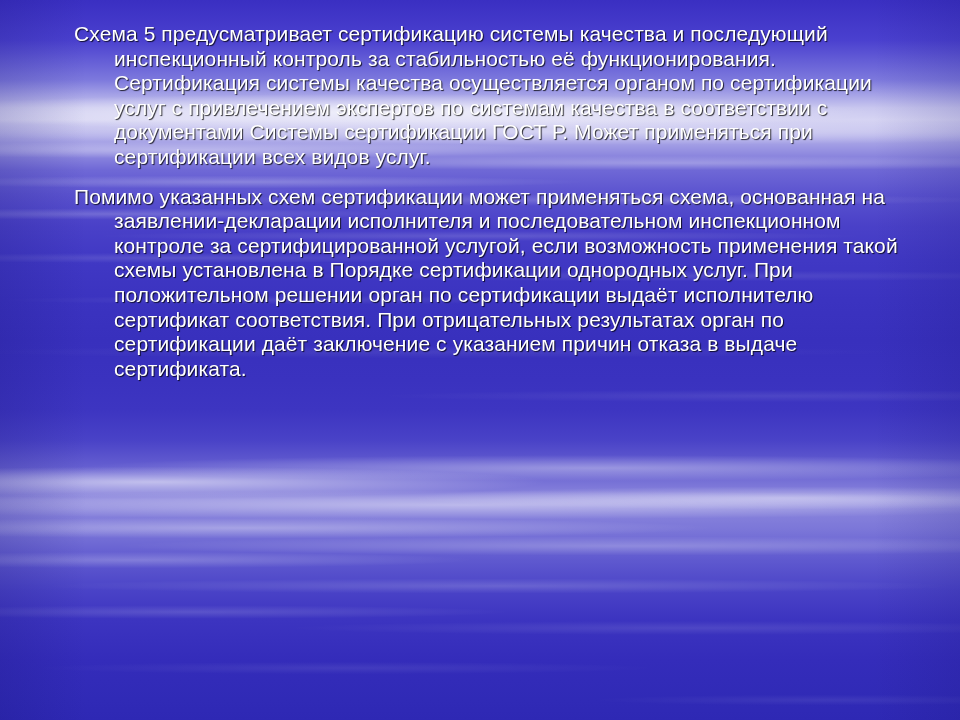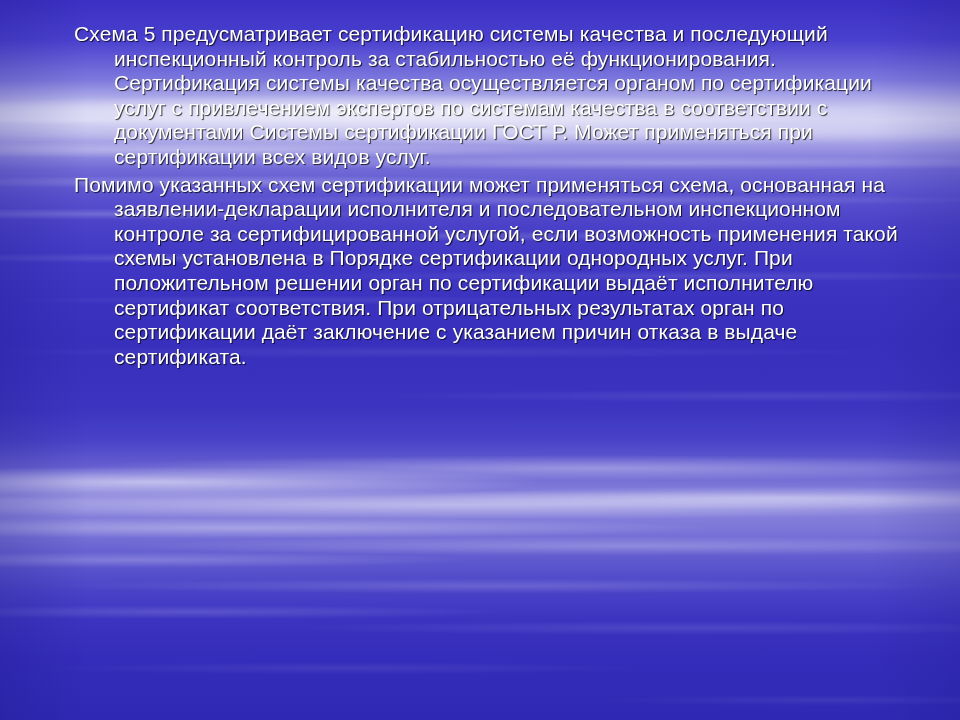--- a/index.html
+++ b/index.html
@@ -114,21 +114,21 @@
     line-height: 24.6px;
     letter-spacing: 0.1px;
     text-shadow: 1px 1px 1px rgba(0,0,0,0.80);
     padding-left: 40px;
     text-indent: -40px;
     margin: 0;
     white-space: pre-wrap;
   }
 
   .para + .para {
-    margin-top: 3px;
+    margin-top: 15px;
   }
 </style>
 </head>
 <body>
 
 <div class="slide">
 
   <div class="bg-base"></div>
   <div class="bg-streaks"></div>
   <div class="bg-vignette"></div>

